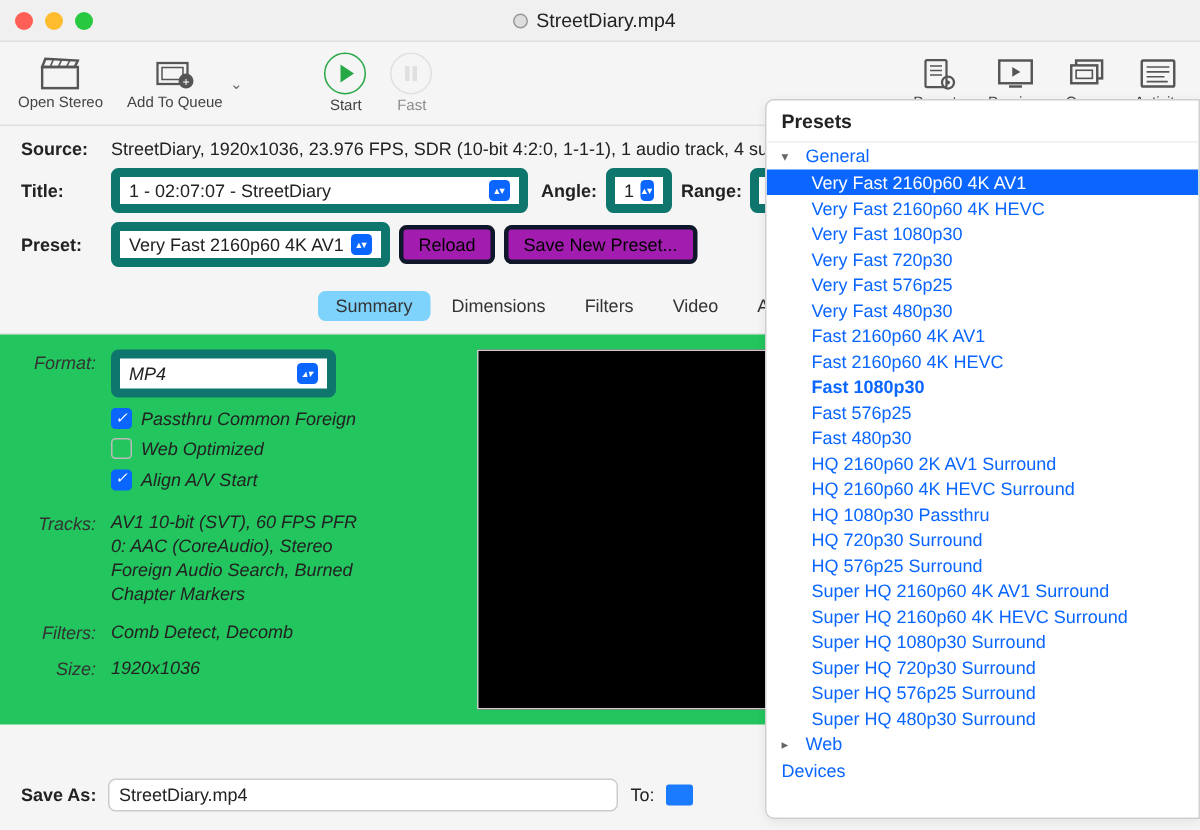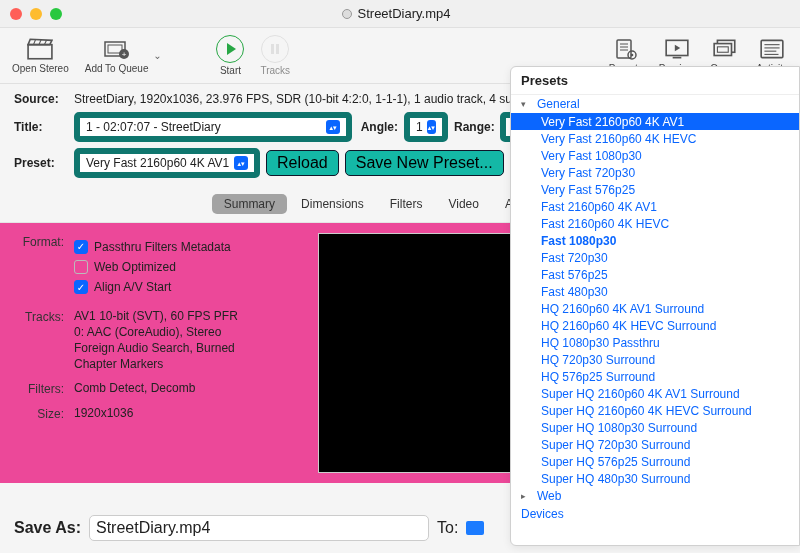--- a/index.html
+++ b/index.html
@@ -31,41 +31,41 @@
 
 .svg-iconbox svg { width: 26px; height: 22px; }
 
 
 .info-block { padding: 8px 14px 4px; }
 .info-row { display: flex; align-items: center; margin-bottom: 6px; gap: 6px; font-size: 12px; }
 .info-label { font-weight: 600; width: 54px; text-align: left; }
 .info-label.small { width: 40px; }
 .select { background: #fff; border: 6px solid #0f766e; border-radius: 5px; padding: 2px 6px; display: flex; align-items: center; gap: 4px; font-size: 12px; }
 .select-arrows { width: 14px; height: 14px; background: #0a66ff; border-radius: 3px; display: flex; flex-direction: column; align-items: center; justify-content: center; color: #fff; font-size: 7px; line-height: 5px; }
-.btn { background: #14b8a6; border: 1px solid #0f172a; border-radius: 5px; padding: 3px 10px; font-size: 16px; }
+.btn { background: #a21caf; border: 3px solid #0f172a; border-radius: 5px; padding: 3px 10px; font-size: 12px; }
 
 
 .tabs { display: flex; justify-content: center; gap: 2px; padding: 6px 0 8px; border-bottom: 1px solid #e5e5e5; font-size: 12px; }
 .tab { padding: 3px 12px; border-radius: 5px; color: #333; }
-.tab.active { background: #a3a3a3; }
-
-
-.summary { display: flex; padding: 10px 18px; gap: 20px; background: #ec4899; height: 260px; }
+.tab.active { background: #7dd3fc; }
+
+
+.summary { display: flex; padding: 10px 18px; gap: 20px; background: #22c55e; height: 260px; font-style: italic; }
 .summary-left { width: 280px; font-size: 12px; }
 .sum-row { display: flex; align-items: flex-start; margin-bottom: 8px; }
 .sum-label { width: 56px; text-align: right; color: #333; padding-right: 10px; padding-top: 2px; }
 .sum-val { flex: 1; line-height: 1.35; }
 .checkbox-row { display: flex; align-items: center; gap: 6px; margin-bottom: 4px; }
 .checkbox { width: 14px; height: 14px; border: 1px solid #bbb; border-radius: 3px; display: flex; align-items: center; justify-content: center; color: #fff; font-size: 10px; }
 .checkbox.checked { background: #0a66ff; border-color: #0a66ff; }
 .preview-pane { flex: 1; background: #000; border: 1px solid #ccc; position: relative; }
 .preview-glow { position: absolute; right: 0; top: 50%; width: 60px; height: 60px; background: radial-gradient(circle at right, rgba(255,255,255,0.25), transparent 70%); transform: translateY(-50%); }
 
 
-.save-row { position: absolute; bottom: 12px; left: 0; right: 0; padding: 0 14px; display: flex; align-items: center; gap: 8px; font-size: 16px; }
+.save-row { position: absolute; bottom: 12px; left: 0; right: 0; padding: 0 14px; display: flex; align-items: center; gap: 8px; font-size: 12px; }
 .save-input { flex: 1; max-width: 340px; background: #fff; border: 1px solid #ccc; border-radius: 5px; padding: 3px 6px; }
 .folder-icon { width: 18px; height: 14px; background: #1b7bff; border-radius: 2px; position: relative; }
 
 
 .presets-panel { position: absolute; top: 66px; right: 0; width: 290px; background: #fff; border: 1px solid #d0d0d0; border-radius: 6px 0 0 6px; box-shadow: 0 2px 8px rgba(0,0,0,0.08); z-index: 10; height: 480px; overflow: hidden; }
 .presets-title { font-weight: 600; font-size: 13px; padding: 6px 10px; border-bottom: 1px solid #eee; }
 .presets-body { overflow-y: auto; height: calc(100% - 30px); font-size: 12px; }
 .preset-cat { display: flex; align-items: center; gap: 6px; padding: 2px 10px; color: #0a66ff; }
 .preset-cat .disclosure { width: 10px; font-size: 9px; color: #666; }
 .preset-item { padding: 1.5px 10px 1.5px 30px; color: #0a66ff; cursor: default; white-space: nowrap; }
@@ -130,21 +130,21 @@
     <span>Start</span>
   </div>
 
   <div class="tb-item" style="opacity:0.6">
     <div class="pause-btn">
         <div class="pause-bars">
           <span></span>
           <span></span>
         </div>
       </div>
-    <span>Tracks</span>
+    <span>Fast</span>
   </div>
 
   <div class="tb-spacer"></div>
 
   <div class="tb-item">
     <div class="tb-icon svg-iconbox">
       <svg viewBox="0 0 24 22">
           <rect x="3" y="2" width="14" height="18" fill="none" stroke="#555" stroke-width="1.5" rx="1"></rect>
           <line x1="6" y1="6" x2="14" y2="6" stroke="#555"></line>
           <line x1="6" y1="9" x2="14" y2="9" stroke="#555"></line>
@@ -230,24 +230,28 @@
   <div class="tab">Video</div>
   <div class="tab">Audio</div>
   <div class="tab">Su</div>
 </div>
 
 <div class="summary">
   <div class="summary-left">
     <div class="sum-row">
       <div class="sum-label">Format:</div>
       <div class="sum-val">
+        <div class="select" style="width:150px">
+          <span style="flex:1">MP4</span>
+          <span class="select-arrows">▴▾</span>
+        </div>
         <div style="height:6px"></div>
         <div class="checkbox-row">
           <div class="checkbox checked">✓</div>
-          <span>Passthru Filters Metadata</span>
+          <span>Passthru Common Foreign</span>
         </div>
         <div class="checkbox-row">
           <div class="checkbox"></div>
           <span>Web Optimized</span>
         </div>
         <div class="checkbox-row">
           <div class="checkbox checked">✓</div>
           <span>Align A/V Start</span>
         </div>
       </div>
@@ -289,27 +293,27 @@
   <div class="presets-body" id="presets-body">
       <div class="preset-cat">
         <span class="disclosure">▾</span>
         <span>General</span>
       </div>
       <div class="preset-item selected">Very Fast 2160p60 4K AV1</div>
       <div class="preset-item">Very Fast 2160p60 4K HEVC</div>
       <div class="preset-item">Very Fast 1080p30</div>
       <div class="preset-item">Very Fast 720p30</div>
       <div class="preset-item">Very Fast 576p25</div>
+      <div class="preset-item">Very Fast 480p30</div>
       <div class="preset-item">Fast 2160p60 4K AV1</div>
       <div class="preset-item">Fast 2160p60 4K HEVC</div>
       <div class="preset-item bold">Fast 1080p30</div>
-      <div class="preset-item">Fast 720p30</div>
       <div class="preset-item">Fast 576p25</div>
       <div class="preset-item">Fast 480p30</div>
-      <div class="preset-item">HQ 2160p60 4K AV1 Surround</div>
+      <div class="preset-item">HQ 2160p60 2K AV1 Surround</div>
       <div class="preset-item">HQ 2160p60 4K HEVC Surround</div>
       <div class="preset-item">HQ 1080p30 Passthru</div>
       <div class="preset-item">HQ 720p30 Surround</div>
       <div class="preset-item">HQ 576p25 Surround</div>
       <div class="preset-item">Super HQ 2160p60 4K AV1 Surround</div>
       <div class="preset-item">Super HQ 2160p60 4K HEVC Surround</div>
       <div class="preset-item">Super HQ 1080p30 Surround</div>
       <div class="preset-item">Super HQ 720p30 Surround</div>
       <div class="preset-item">Super HQ 576p25 Surround</div>
       <div class="preset-item">Super HQ 480p30 Surround</div>

